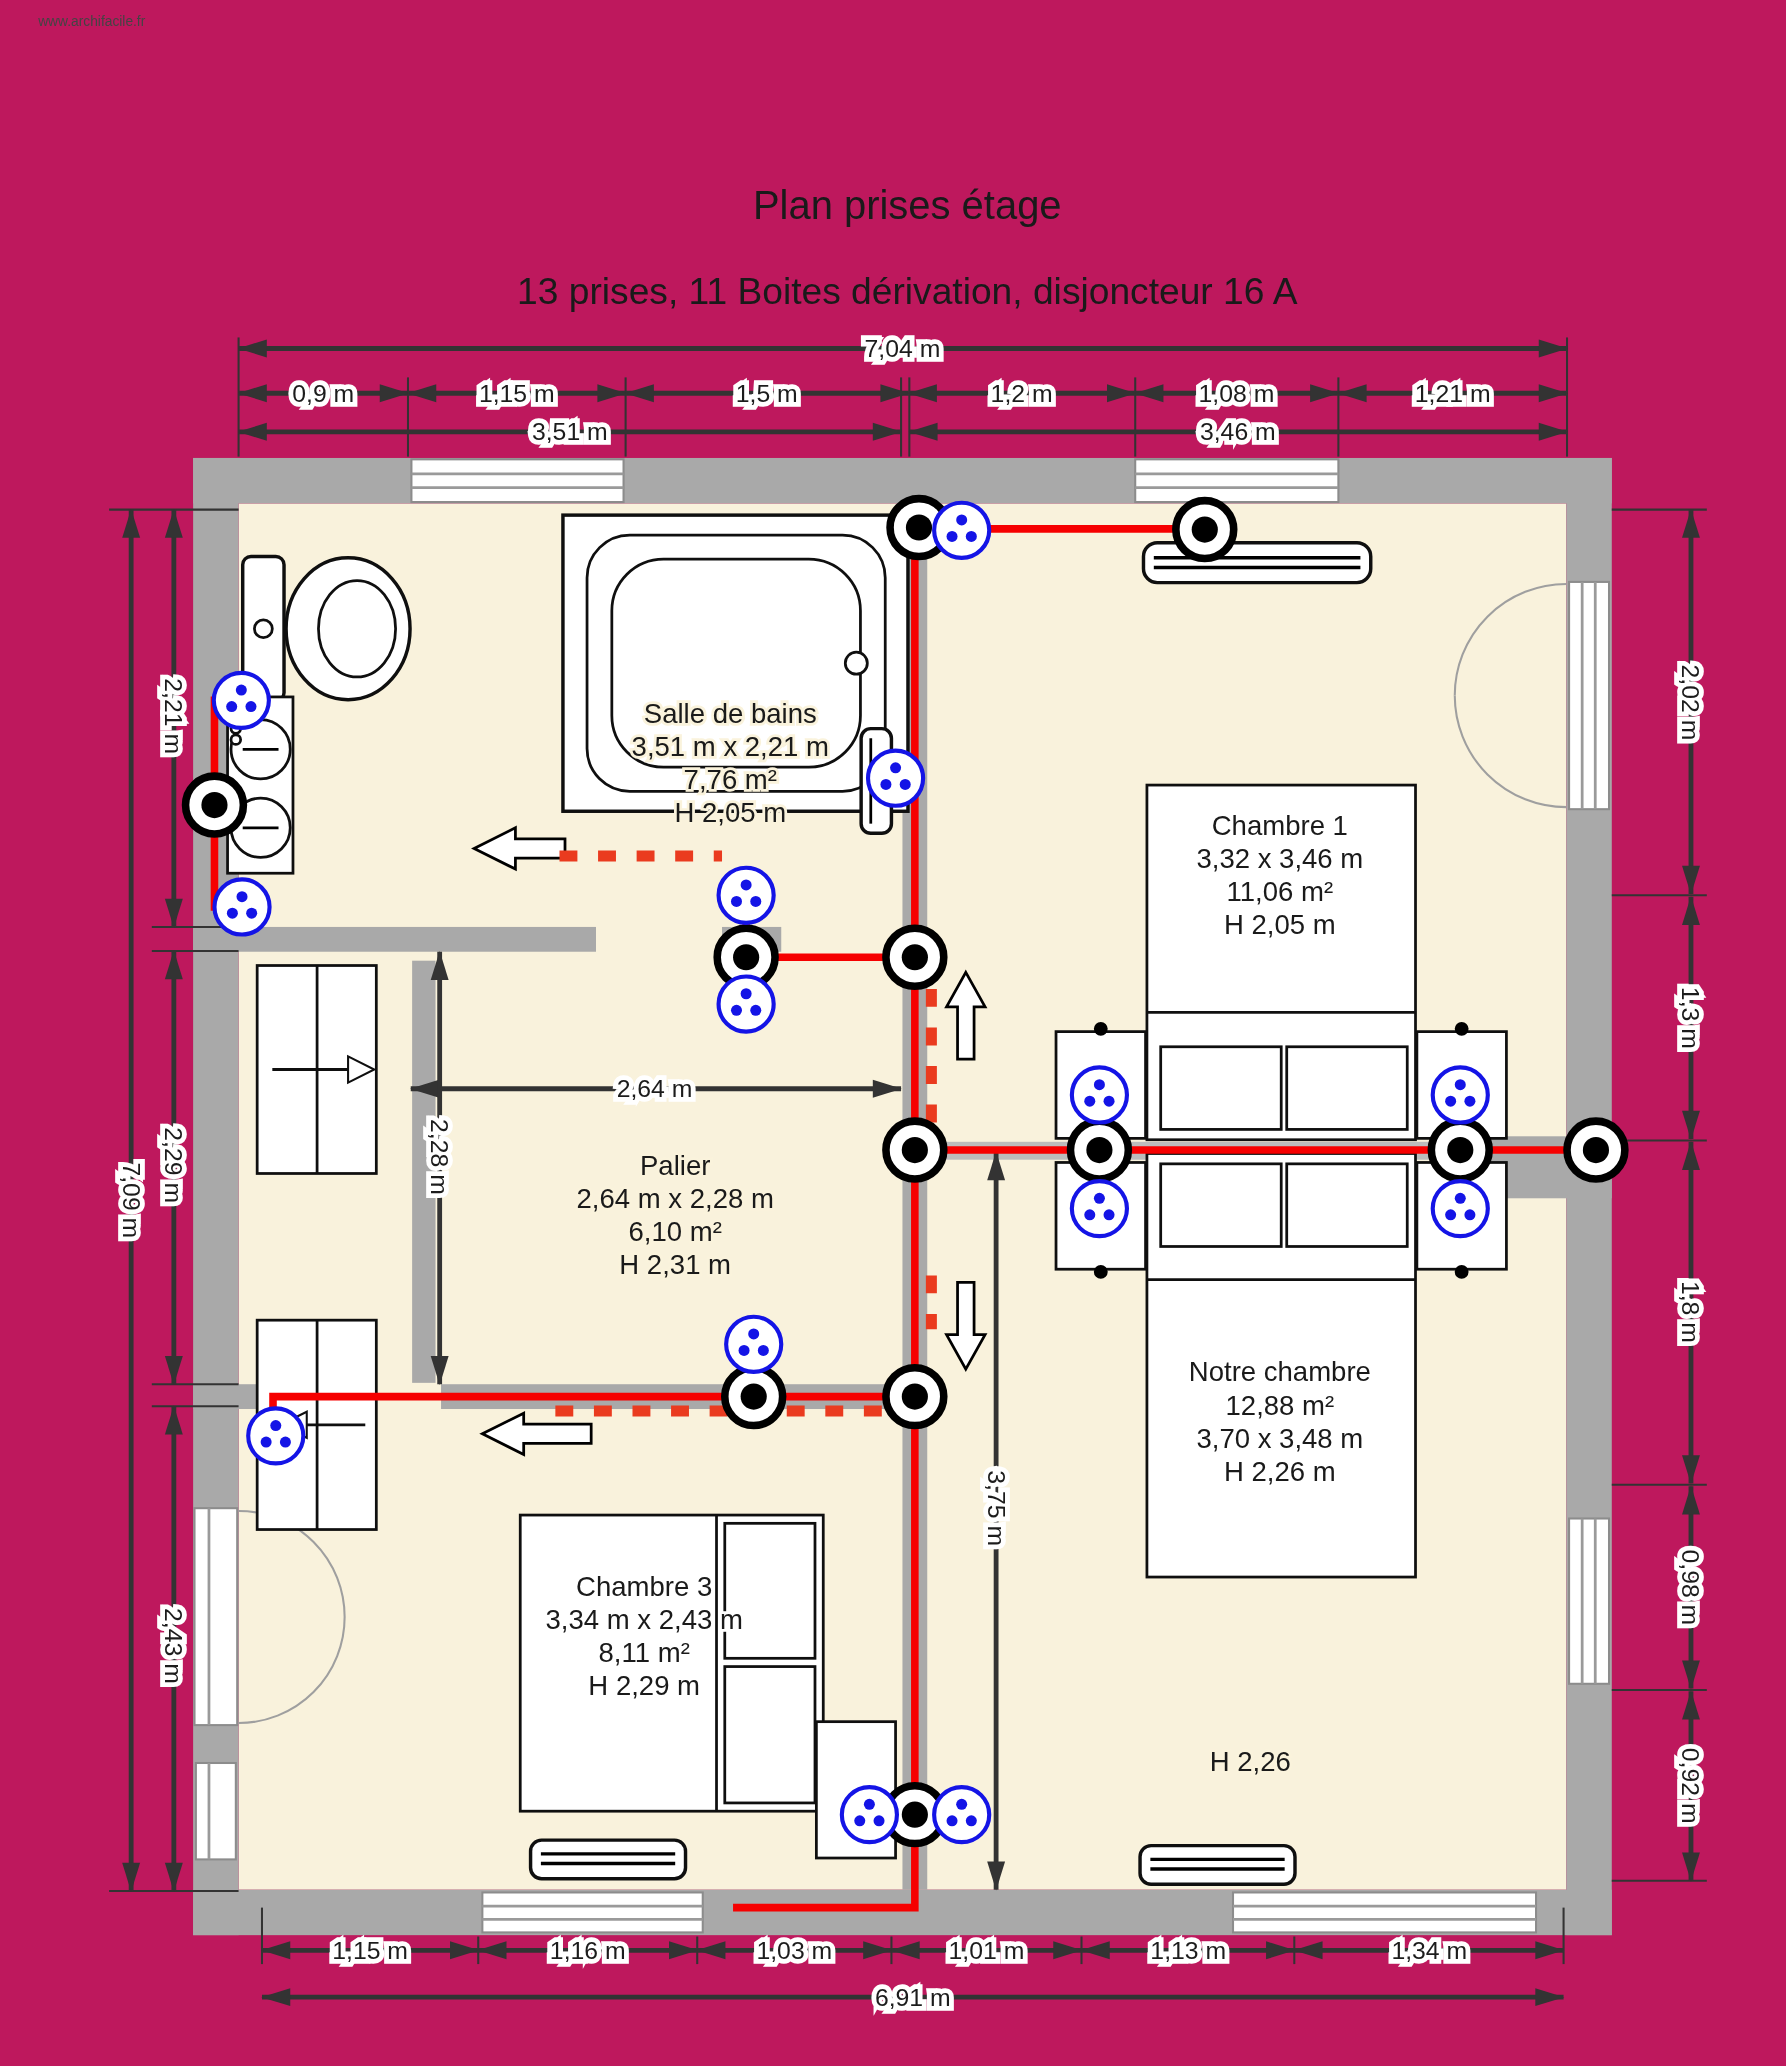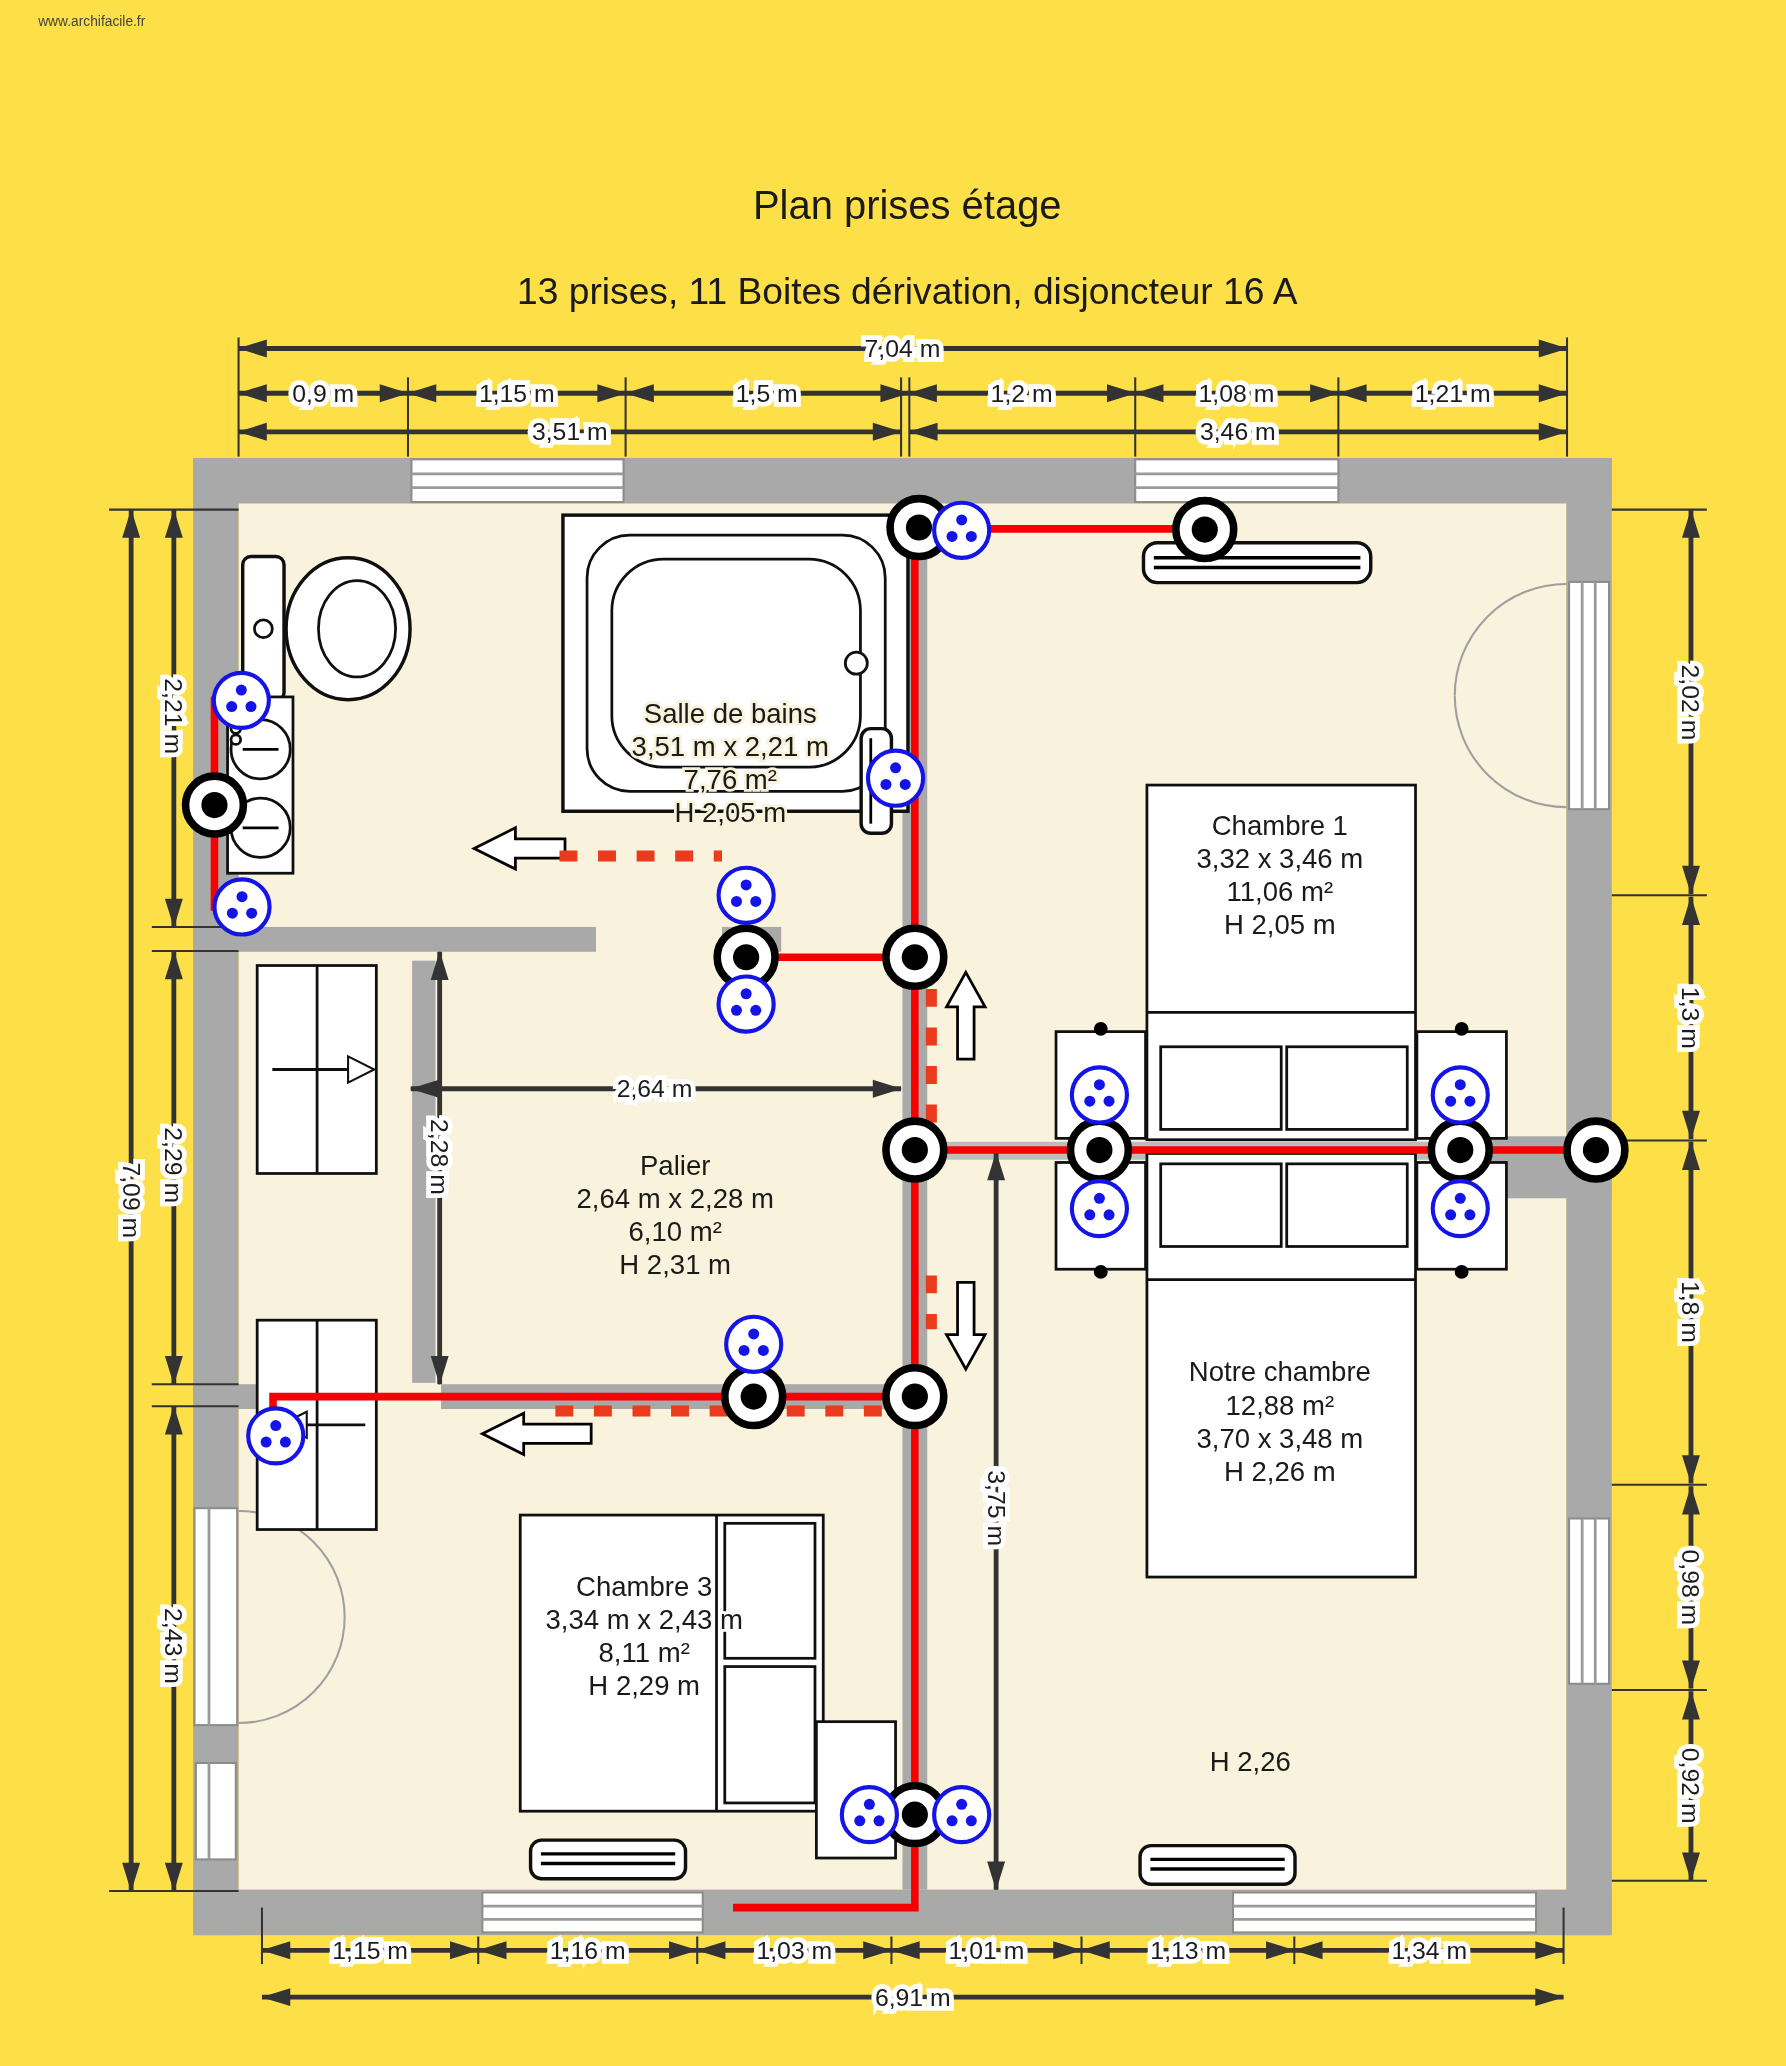--- a/index.html
+++ b/index.html
@@ -1,16 +1,16 @@
 <!DOCTYPE html>
 <html style="font-size:11px"><head>
 <meta charset="utf-8">
 <style>
   html,body{margin:0;padding:0;background:#fff;}
-  #stage{position:relative;width:1787px;height:2066px;background:#fde047;overflow:hidden;}
+  #stage{position:relative;width:1787px;height:2066px;background:#be185d;overflow:hidden;}
   svg{display:block;}
   text{font-family:"Liberation Sans","DejaVu Sans",sans-serif;fill:#1a1a1a;}
   .title-txt{font-size:58px;}
   .subtitle-txt{font-size:54px;}
   .room-lbl{font-size:40px;paint-order:stroke;stroke:#faf3dc;stroke-width:8px;}
   .room-lbl-w{font-size:40px;paint-order:stroke;stroke:#ffffff;stroke-width:8px;}
   .dim-lbl{font-size:36px;fill:#1c1c1c;paint-order:stroke;stroke:#ffffff;stroke-width:14px;}
   .watermark-txt{font-size:20px;fill:#444;}
   .dimline{stroke:#333;stroke-width:7;}
   .extline{stroke:#333;stroke-width:3;}

